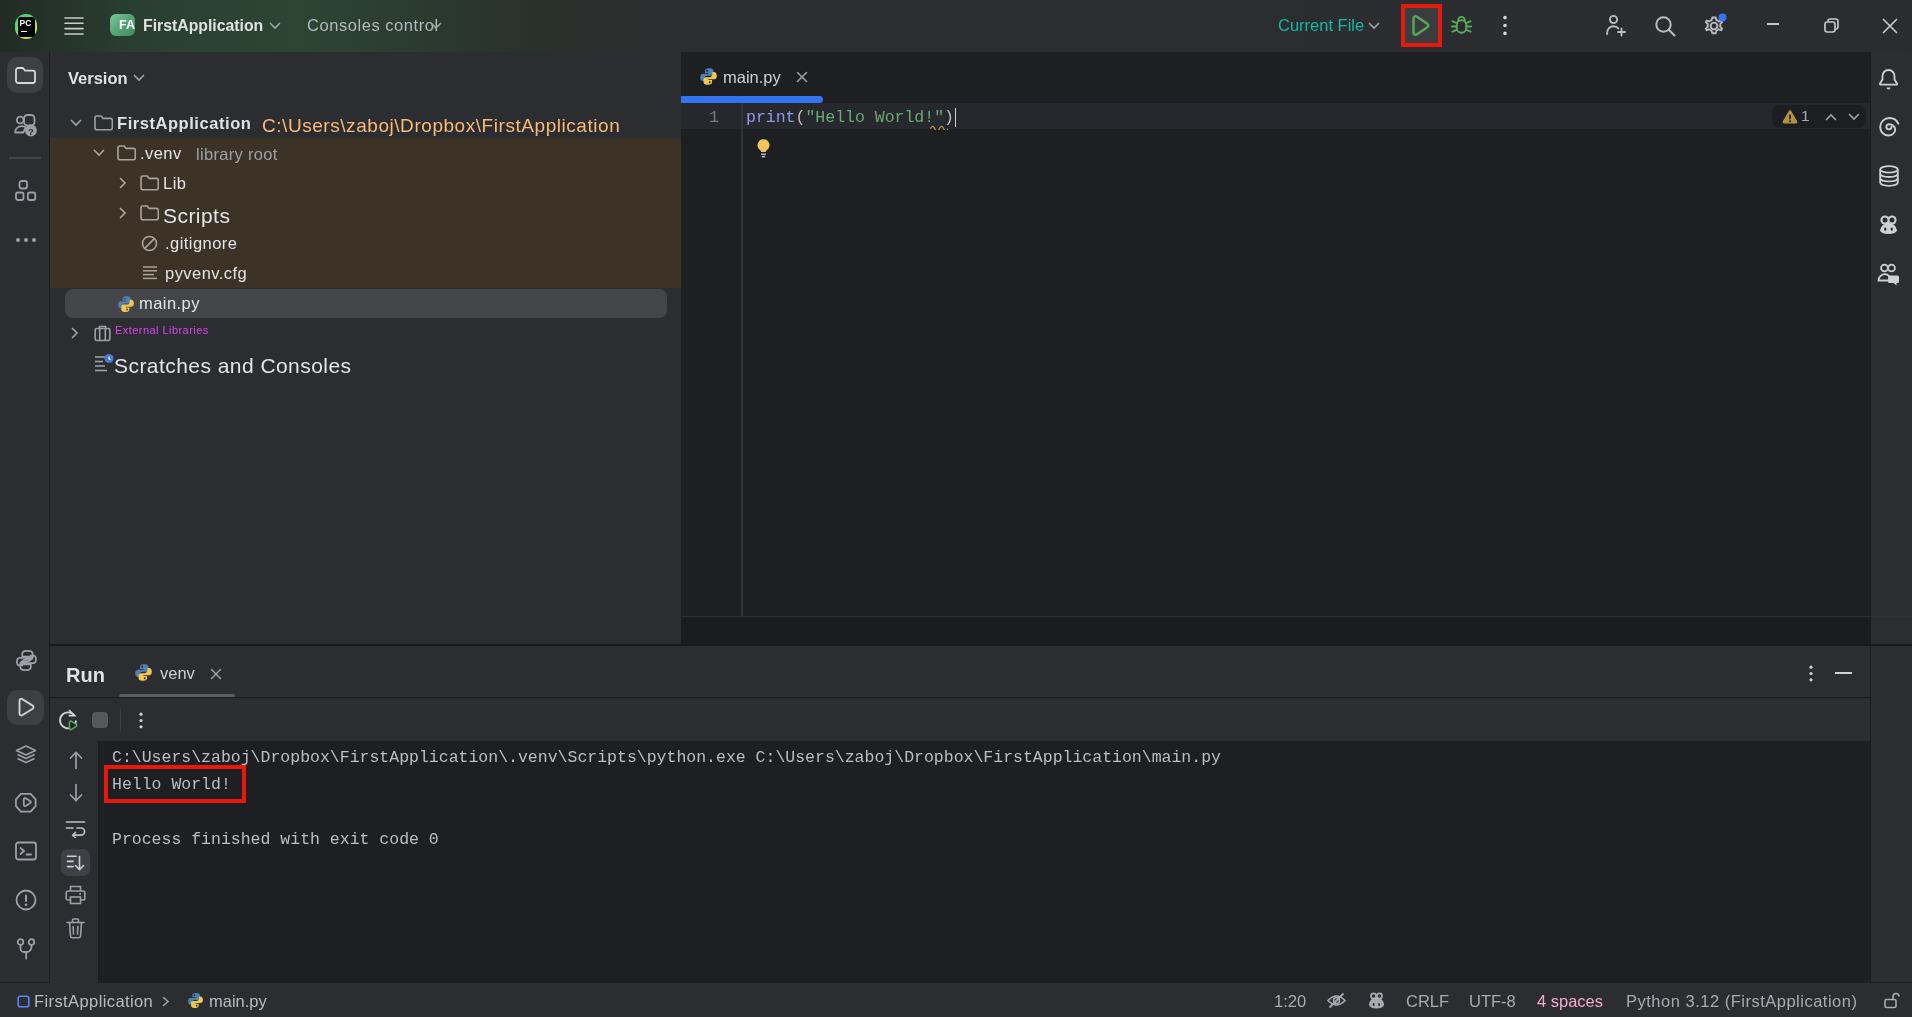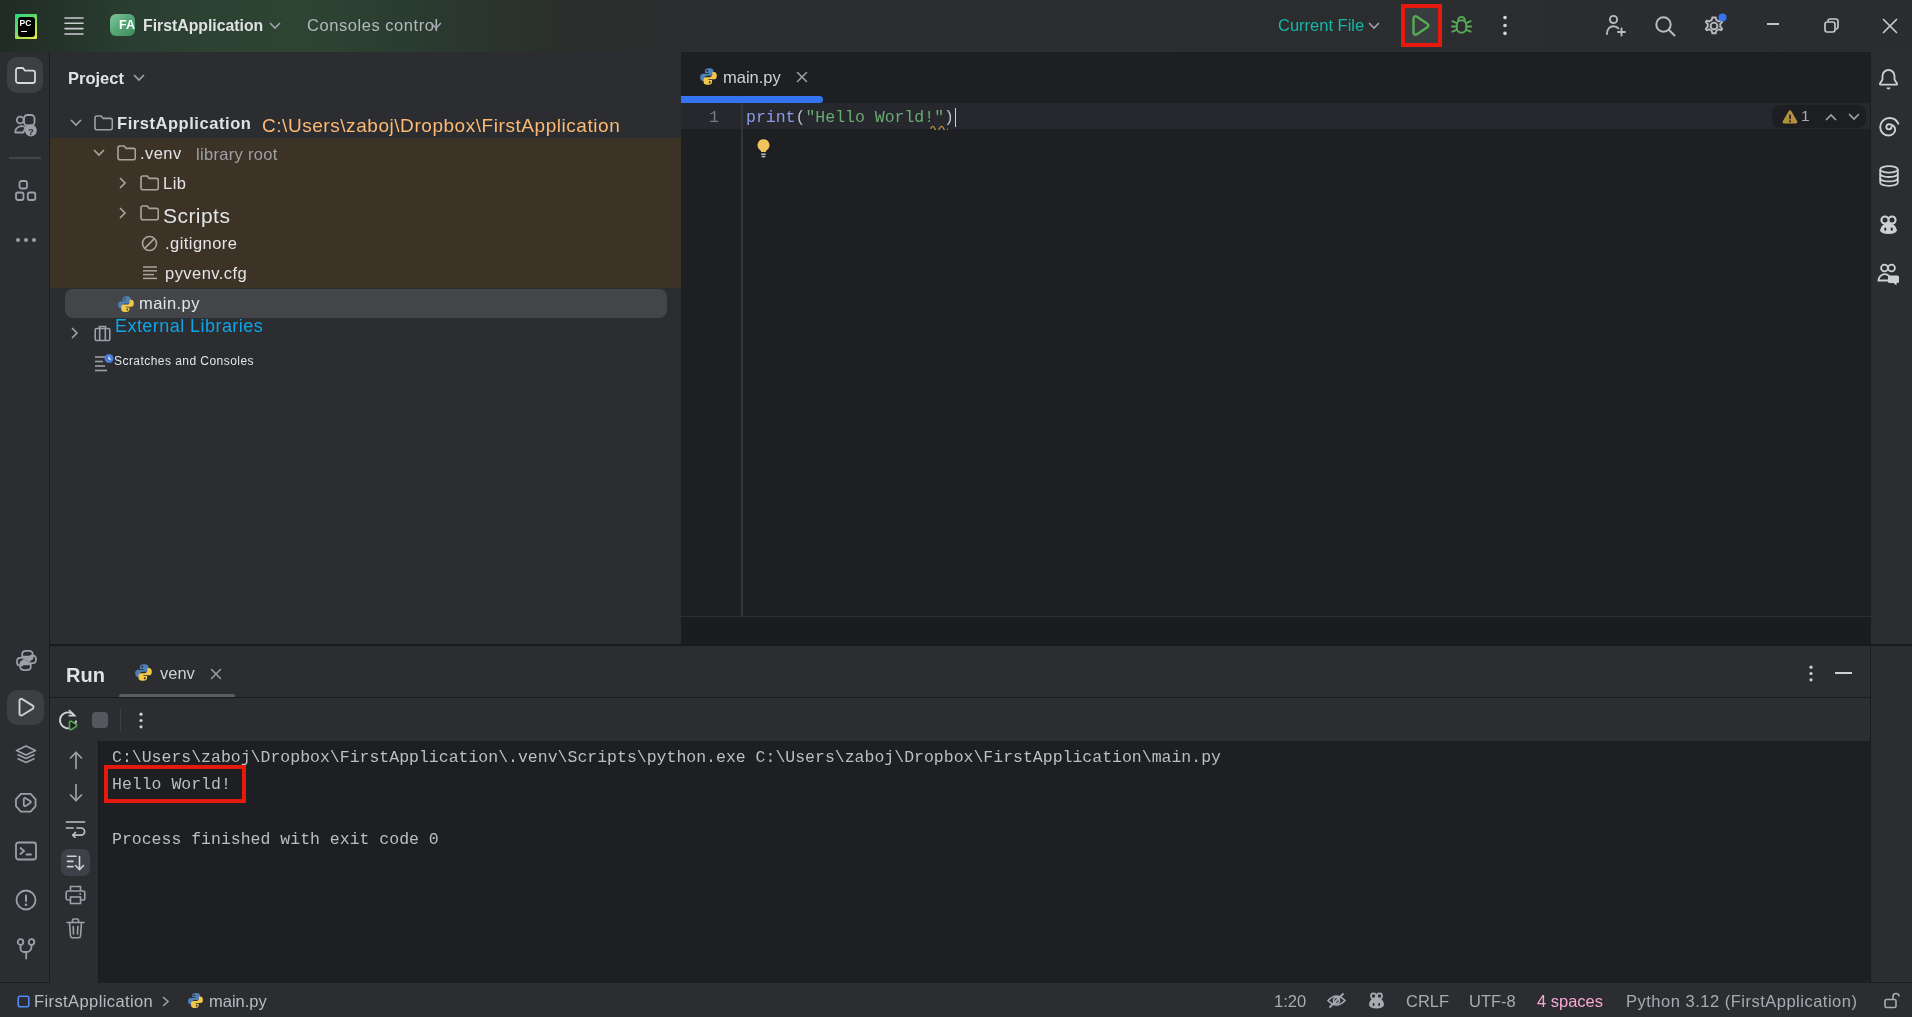--- a/index.html
+++ b/index.html
@@ -19,21 +19,21 @@
 <div class="abs" id="project" style="left:50px;top:52px;width:631px;height:592px;background:#2b2d30"></div>
 
 <div class="abs" id="editor" style="left:681px;top:52px;width:1189px;height:592px;background:#1e1f22"></div>
 
 <div class="abs" id="rightstrip" style="left:1870px;top:52px;width:42px;height:930px;background:#2b2d30;border-left:1px solid #1a1c1e"></div>
 
 <div class="abs" id="runpanel" style="left:50px;top:645px;width:1820px;height:338px;background:#2b2d30"></div>
 
 <div class="abs" id="statusbar" style="left:0;top:982px;width:1912px;height:35px;background:#2b2d30;border-top:1px solid #1a1c1e"></div>
 
-<div class="abs" style="left:15px;top:14px;width:22px;height:25px;border-radius:1px;background:linear-gradient(145deg,#2bd97e 0%,#57d86a 35%,#b5e44e 70%,#f3ea4f 100%)">
+<div class="abs" style="left:15px;top:14px;width:22px;height:25px;border-radius:11px;background:linear-gradient(145deg,#2bd97e 0%,#57d86a 35%,#b5e44e 70%,#f3ea4f 100%)">
   <div class="abs" style="left:2.5px;top:2.5px;width:17px;height:20px;background:#000;border-radius:3px">
     <div class="abs" style="left:2px;top:1px;font-size:8.5px;font-weight:bold;color:#fff;letter-spacing:0">PC</div>
     <div class="abs" style="left:3px;top:14px;width:6px;height:1.6px;background:#fff"></div>
   </div>
 </div>
 <svg class="abs" style="left:64px;top:17px" width="20" height="18" viewBox="0 0 20 18">
     <g stroke="#c9ccd1" stroke-width="1.6" stroke-linecap="round">
       <line x1="1" y1="1" x2="19" y2="1"></line>
       <line x1="1" y1="6.3" x2="19" y2="6.3"></line>
       <line x1="1" y1="11.6" x2="19" y2="11.6"></line>
@@ -222,21 +222,21 @@
   </svg>
 <svg class="abs" style="left:1877px;top:263px" width="23" height="23" viewBox="0 0 23 23">
     <g fill="none" stroke="#ced0d6" stroke-width="1.8">
       <circle cx="7.5" cy="5" r="3.4"></circle>
       <circle cx="14.5" cy="5" r="3.4" fill="#2b2d30"></circle>
       <path d="M1.5 17.5 a6.3 6.3 0 0 1 12.6 0 z"></path>
     </g>
     <path d="M12.5 12.5 h8 a1.5 1.5 0 0 1 1.5 1.5 v4.5 a1.5 1.5 0 0 1 -1.5 1.5 l-1 0 l0 2.5 l-3 -2.5 l-4 0 a1.5 1.5 0 0 1 -1.5 -1.5 v-4.5 a1.5 1.5 0 0 1 1.5 -1.5 z" fill="#ced0d6"></path>
   </svg>
 
-<div class="abs" style="left:68px;top:69px;font-size:16.5px;font-weight:600;color:#dfe1e5">Project</div>
+<div class="abs" style="left:68px;top:69px;font-size:16.5px;font-weight:600;color:#dfe1e5">Version</div>
 <svg class="abs" style="left:133px;top:74px" width="12" height="8" viewBox="0 0 12 8">
     <path d="M1.5 1.5 L6 6 L10.5 1.5" fill="none" stroke="#9da0a8" stroke-width="1.7" stroke-linecap="round"></path>
   </svg>
 <div class="abs" style="left:50px;top:138px;width:631px;height:150px;background:#3d3226"></div>
 <div class="abs" style="left:65px;top:289px;width:602px;height:29px;border-radius:8px;background:#434549"></div>
 
 <svg class="abs" style="left:70px;top:119px" width="12" height="8" viewBox="0 0 12 8">
     <path d="M1.5 1.5 L6 6 L10.5 1.5" fill="none" stroke="#9da0a8" stroke-width="1.7" stroke-linecap="round"></path>
   </svg>
 <svg class="abs" style="left:94px;top:115px" width="19" height="16" viewBox="0 0 19 16">
@@ -298,33 +298,33 @@
     <path d="M1.5 1.5 L6 6 L1.5 10.5" fill="none" stroke="#9da0a8" stroke-width="1.7" stroke-linecap="round"></path>
   </svg>
 <svg class="abs" style="left:94px;top:325px" width="17" height="17" viewBox="0 0 17 17">
     <g fill="none" stroke="#9da0a8" stroke-width="1.6">
       <path d="M5.5 3.5 v-2 h6 v2"></path>
       <rect x="1.2" y="3.5" width="14.6" height="12" rx="1.5"></rect>
       <line x1="5.7" y1="3.8" x2="5.7" y2="15.2"></line>
       <line x1="11.3" y1="3.8" x2="11.3" y2="15.2"></line>
     </g>
   </svg>
-<div class="abs" style="left:115px;top:316px;font-size:18px;letter-spacing:0.45px;color:#0ea5e9">External Libraries</div>
+<div class="abs" style="left:115px;top:324px;font-size:11px;letter-spacing:0.45px;color:#d946ef">External Libraries</div>
 
 <svg class="abs" style="left:94px;top:354px" width="20" height="19" viewBox="0 0 20 19">
     <g stroke="#9da0a8" stroke-width="1.6">
       <line x1="1" y1="3" x2="11" y2="3"></line>
       <line x1="1" y1="7.5" x2="9" y2="7.5"></line>
       <line x1="1" y1="12" x2="11" y2="12"></line>
       <line x1="1" y1="16.5" x2="13" y2="16.5"></line>
     </g>
     <circle cx="15" cy="4.5" r="4.5" fill="#477bd6"></circle>
     <path d="M15 2.5 v2.2 l1.6 1" fill="none" stroke="#fff" stroke-width="1.1"></path>
   </svg>
-<div class="abs" style="left:114px;top:354px;font-size:12px;letter-spacing:0.45px;color:#e2e4e8">Scratches and Consoles</div>
+<div class="abs" style="left:114px;top:354px;font-size:21px;letter-spacing:0.45px;color:#e2e4e8">Scratches and Consoles</div>
 
 <svg class="abs" style="left:699px;top:67px" width="19" height="19" viewBox="0 0 24 24">
     <path fill="#4e7fb5" d="M11.9 1.5 c-2.6 0 -4.4 1.1 -4.4 3.4 v2.6 h4.6 v0.9 h-7 c-2.3 0 -3.6 1.7 -3.6 4.6 c0 2.9 1.3 4.7 3.6 4.7 h2 v-2.9 c0 -2.2 1.6 -3.6 3.9 -3.6 h4.4 c1.8 0 2.9 -1.3 2.9 -3.1 v-3.2 c0 -2.3 -1.9 -3.4 -4.4 -3.4 z m-1.5 2 a1.2 1.2 0 1 1 0 2.4 a1.2 1.2 0 0 1 0 -2.4 z"></path>
     <path fill="#f1c84b" d="M12.1 22.5 c2.6 0 4.4 -1.1 4.4 -3.4 v-2.6 h-4.6 v-0.9 h7 c2.3 0 3.6 -1.7 3.6 -4.6 c0 -2.9 -1.3 -4.7 -3.6 -4.7 h-2 v2.9 c0 2.2 -1.6 3.6 -3.9 3.6 h-4.4 c-1.8 0 -2.9 1.3 -2.9 3.1 v3.2 c0 2.3 1.9 3.4 4.4 3.4 z m1.5 -2 a1.2 1.2 0 1 1 0 -2.4 a1.2 1.2 0 0 1 0 2.4 z"></path>
   </svg>
 <div class="abs" style="left:723px;top:68px;font-size:16.5px;color:#ced0d6">main.py</div>
 <svg class="abs" style="left:796px;top:71px" width="12" height="12" viewBox="0 0 12 12">
     <g stroke="#9da0a8" stroke-width="1.5" stroke-linecap="round">
       <line x1="1.5" y1="1.5" x2="10.5" y2="10.5"></line>
       <line x1="10.5" y1="1.5" x2="1.5" y2="10.5"></line>

